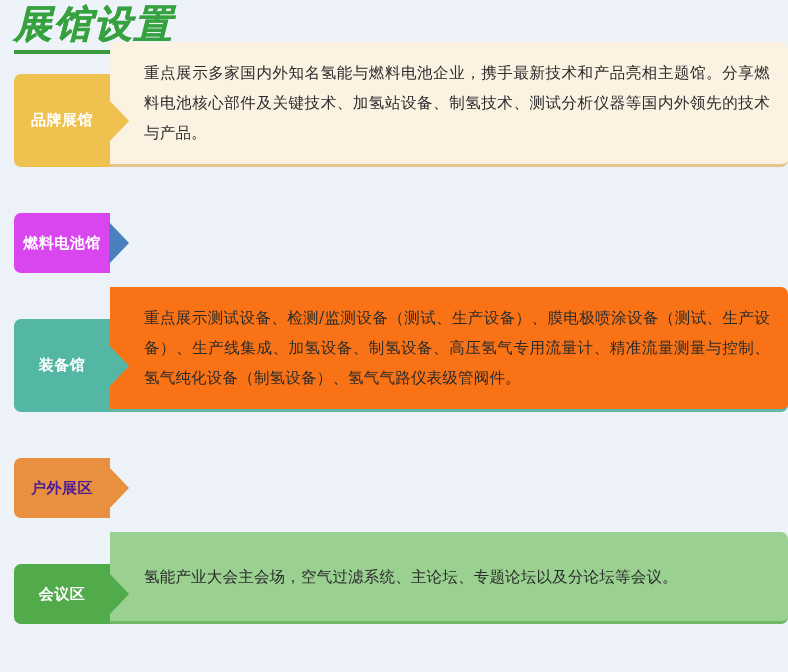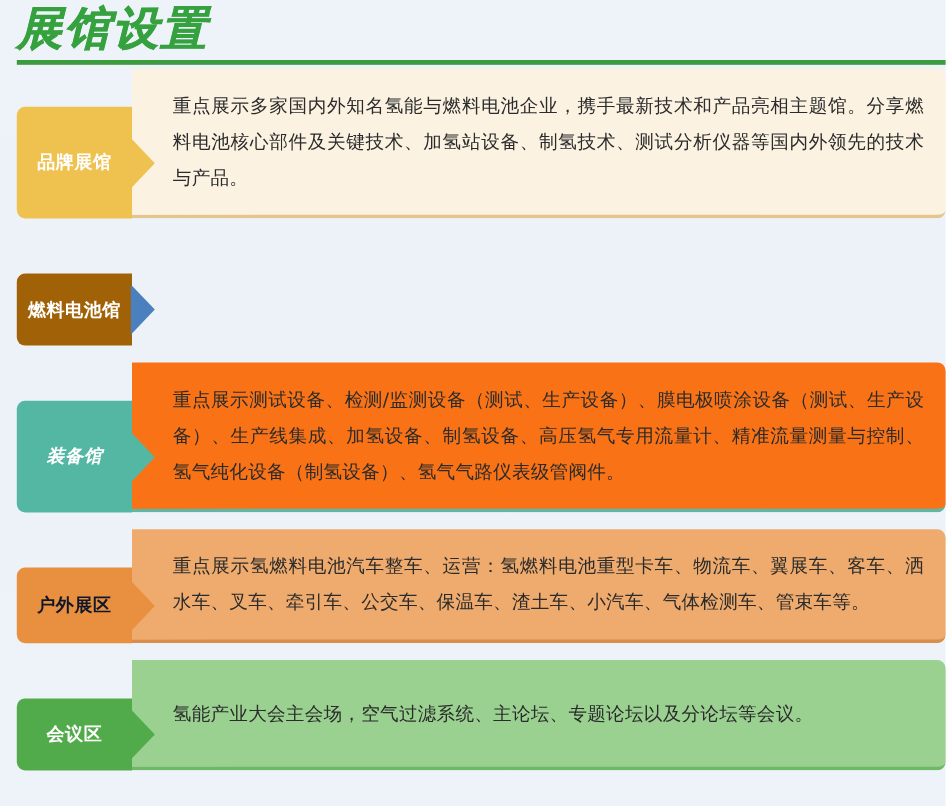--- a/index.html
+++ b/index.html
@@ -12,21 +12,21 @@
     height: 672px;
     overflow: hidden;
     font-family: "Liberation Sans", "DejaVu Sans", sans-serif;
     background: linear-gradient(180deg, #eef3f9 0%, #edf2f8 40%, #eef3f9 100%);
     position: relative;
   }
 
   
   .page-header {
     position: relative;
-    height: 57px;
+    height: 42px;
   }
   .page-title {
     position: absolute;
     left: 14px;
     top: 2px;
     font-size: 38px;
     line-height: 44px;
     font-weight: bold;
     font-style: italic;
     color: #36a13f;
@@ -111,30 +111,30 @@
     letter-spacing: 0.2px;
     text-align: justify;
     font-family: "DejaVu Sans", "Liberation Sans", sans-serif;
   }
 
   
   .row--brand   .row-label { background: #efc14f; color: #efc14f; }
   .row--brand   .row-label .label-text { color: #ffffff; }
   .row--brand   .row-body  { background: #fbf2e2; border-bottom-color: #e4c58c; }
 
-  .row--fuel    .row-label { background: #a16207; color: #4a80bd; align-items: center; }
+  .row--fuel    .row-label { background: #d946ef; color: #4a80bd; align-items: center; }
   .row--fuel    .row-label .label-text { color: #ffffff; }
   .row--fuel    .row-body  { background: #c6d5e9; border-bottom-color: #7fa4cf; }
 
-  .row--equip   .row-label { background: #54b7a4; color: #54b7a4; font-style: italic; }
+  .row--equip   .row-label { background: #54b7a4; color: #54b7a4; }
   .row--equip   .row-label .label-text { color: #ffffff; }
   .row--equip   .row-body  { background: #f97316; border-bottom-color: #5fb7a7; }
 
   .row--outdoor .row-label { background: #e8903f; color: #e8903f; }
-  .row--outdoor .row-label .label-text { color: #0f172a; }
+  .row--outdoor .row-label .label-text { color: #4c1d95; }
   .row--outdoor .row-body  { background: #eeab6d; border-bottom-color: #d98f4b; }
 
   .row--conf    .row-label { background: #52ab4a; color: #52ab4a; }
   .row--conf    .row-label .label-text { color: #ffffff; }
   .row--conf    .row-body  { background: #9ad190; border-bottom-color: #6fb867; }
 
   .row--conf .row-body .body-text { line-height: 28px; }
 </style>
 </head>
 <body>
@@ -171,23 +171,20 @@
     <div class="row-body">
       <span class="body-text">重点展示测试设备、检测/监测设备（测试、生产设备）、膜电极喷涂设备（测试、生产设备）、生产线集成、加氢设备、制氢设备、高压氢气专用流量计、精准流量测量与控制、氢气纯化设备（制氢设备）、氢气气路仪表级管阀件。</span>
     </div>
   </div>
 
   <div class="row row--outdoor">
     <div class="row-label">
       <span class="label-text">户外展区</span>
       <span class="chevron"></span>
     </div>
-    <div class="row-body">
-      <span class="body-text">重点展示氢燃料电池汽车整车、运营：氢燃料电池重型卡车、物流车、翼展车、客车、洒水车、叉车、牵引车、公交车、保温车、渣土车、小汽车、气体检测车、管束车等。</span>
-    </div>
   </div>
 
   <div class="row row--conf">
     <div class="row-label">
       <span class="label-text">会议区</span>
       <span class="chevron"></span>
     </div>
     <div class="row-body">
       <span class="body-text">氢能产业大会主会场，空气过滤系统、主论坛、专题论坛以及分论坛等会议。</span>
     </div>

